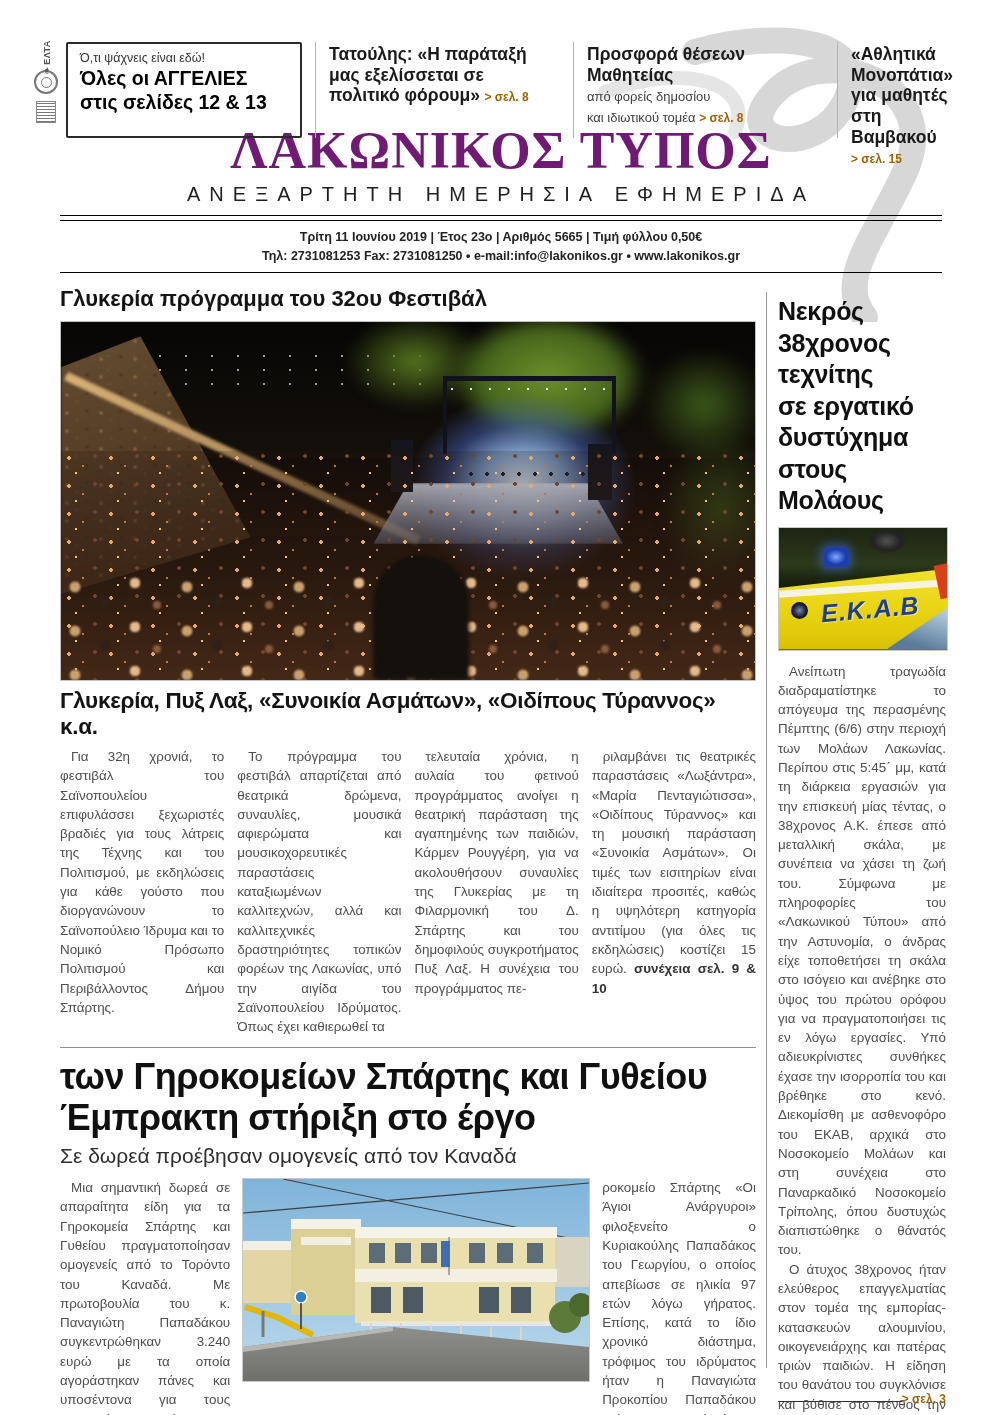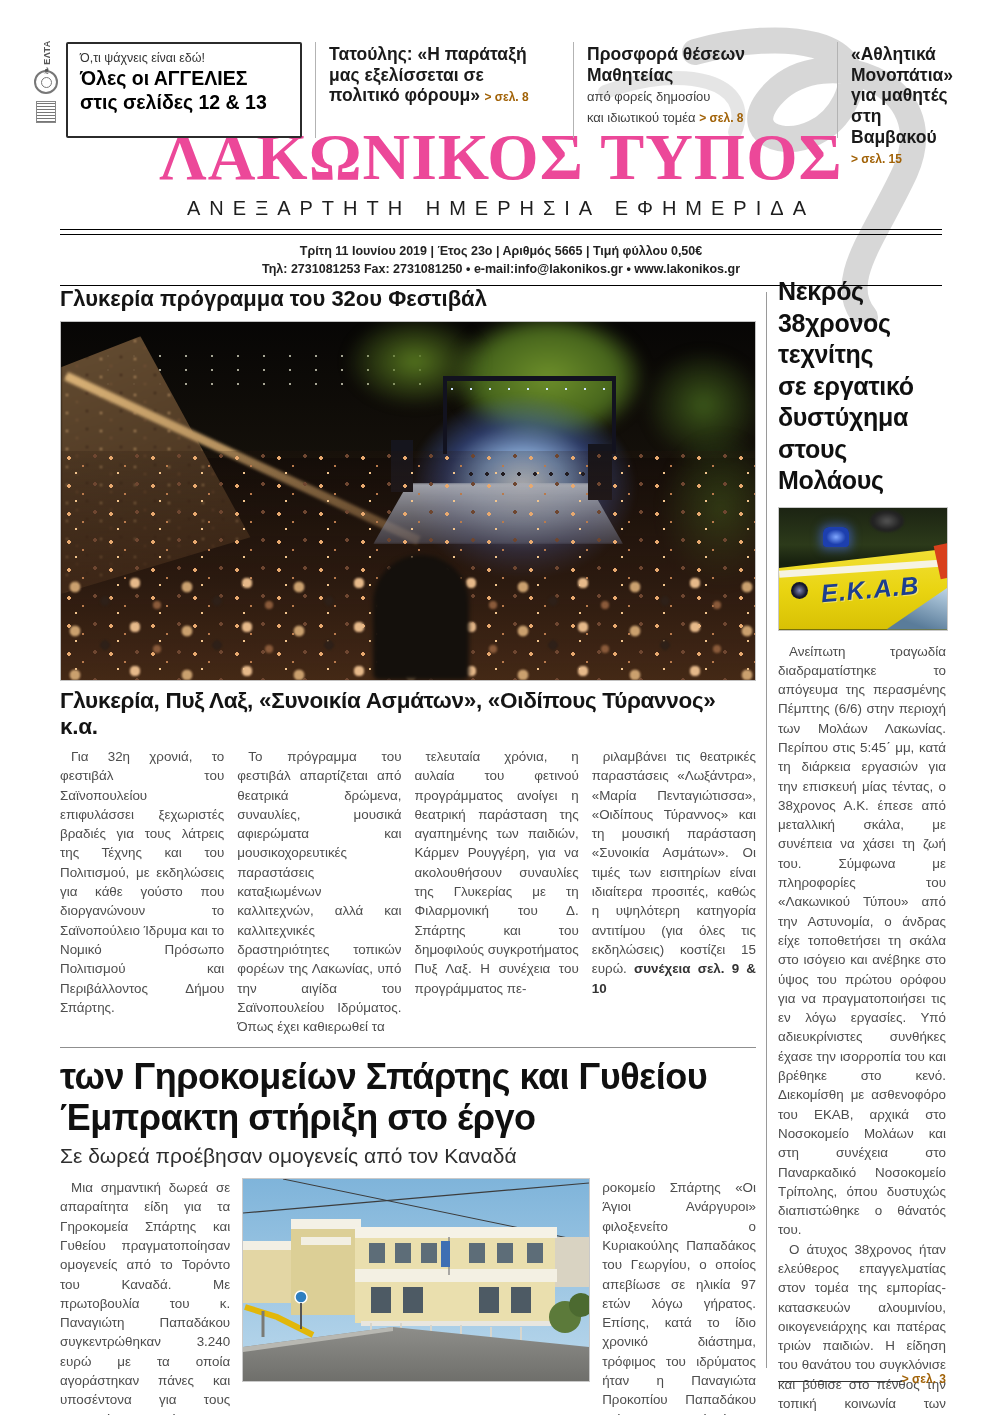--- a/index.html
+++ b/index.html
@@ -25,30 +25,30 @@
   .teaser .t-bold{font-size:17.5px;font-weight:bold;color:#1a1a1a;line-height:1.18;}
   .teaser .t-sub{font-size:13px;color:#3e3e3e;line-height:1.35;margin-top:3px;}
   .pgref{font-size:12px;font-weight:bold;color:#a16207;white-space:nowrap;}
   .tz1{width:218px;}
   .tz2{width:224px;}
   .tz3{flex:1;}
 
   
   .masthead{position:absolute;left:60px;right:58px;top:126px;text-align:center;z-index:1;}
   .mh-title{font-family:"Liberation Serif","DejaVu Serif",serif;font-weight:bold;
-            font-size:66px;line-height:.95;letter-spacing:1px;color:#ec4899;white-space:nowrap;}
+            font-size:52px;line-height:.95;letter-spacing:1px;color:#701a75;white-space:nowrap;}
   .mh-sub{margin-top:8px;font-size:20px;letter-spacing:9px;color:#1e1e1e;}
   .mh-rule2{margin-top:9px;height:4px;border-top:1.6px solid #000;border-bottom:1px solid #000;}
   .mh-date{margin-top:7px;font-size:12.5px;font-weight:bold;color:#222;line-height:1.5;}
   .mh-rule1{margin-top:6px;border-top:1.6px solid #000;}
 
   
   .main{position:absolute;left:60px;top:286px;width:696px;z-index:1;}
   .vrule{position:absolute;left:766px;top:292px;height:1076px;border-left:1px solid #9a9a9a;z-index:1;}
-  .sidebar{position:absolute;left:778px;top:276px;width:168px;height:1118px;z-index:1;}
+  .sidebar{position:absolute;left:778px;top:296px;width:168px;height:1118px;z-index:1;}
 
   .kicker{font-size:22px;font-weight:bold;color:#141414;}
   .h1{font-size:46px;font-weight:bold;color:#101010;line-height:1.05;letter-spacing:-1px;margin-top:5px;}
   .h1 span{display:block;}
   .subhead{font-size:22.5px;font-weight:bold;color:#141414;margin-top:7px;letter-spacing:-.3px;}
   .bodycols{display:flex;gap:13px;margin-top:7px;}
   .bodycols .col{flex:1;font-size:13.4px;line-height:1.44;color:#4d4d4d;text-align:justify;text-indent:11px;}
   .bold-cont{font-weight:bold;color:#333;}
   .rule-mid{border-top:1px solid #8f8f8f;margin:11px 0 9px;}
   .h2{font-size:36px;font-weight:bold;color:#101010;line-height:1.12;letter-spacing:-.5px;}

